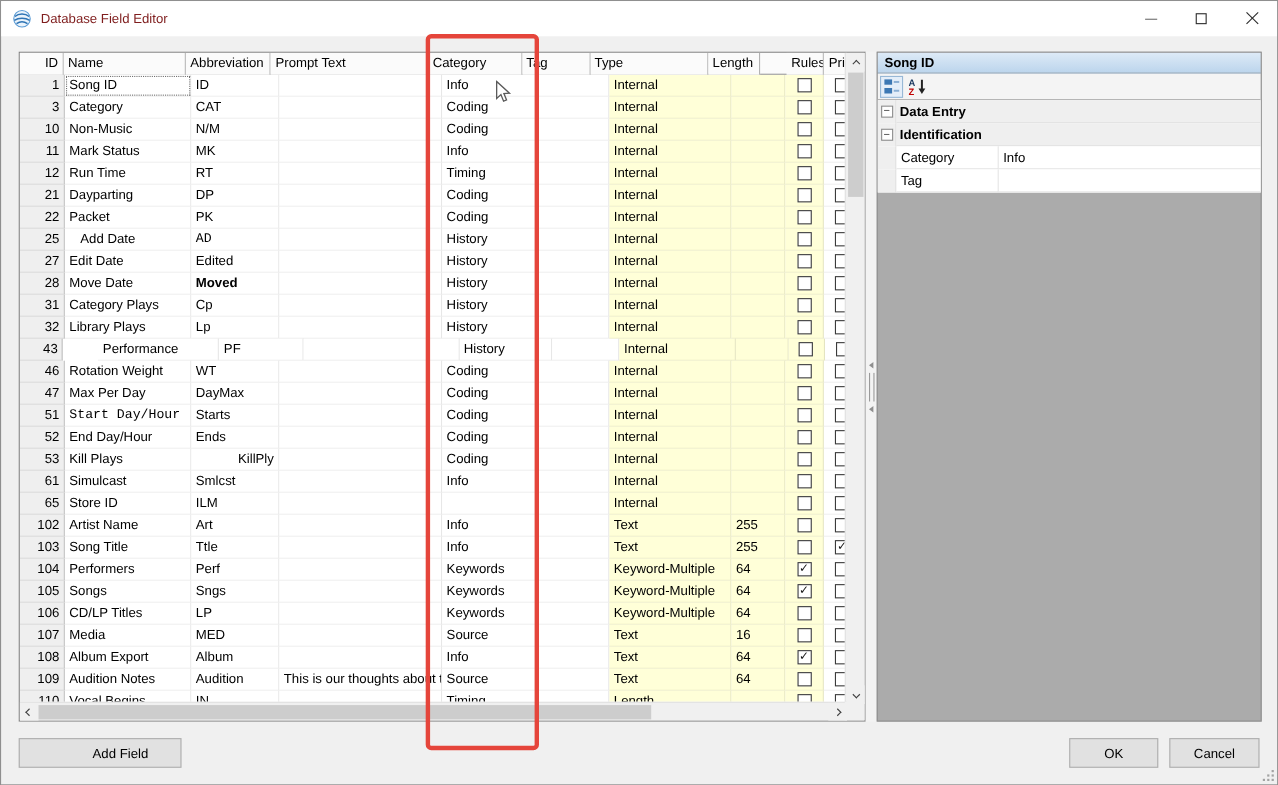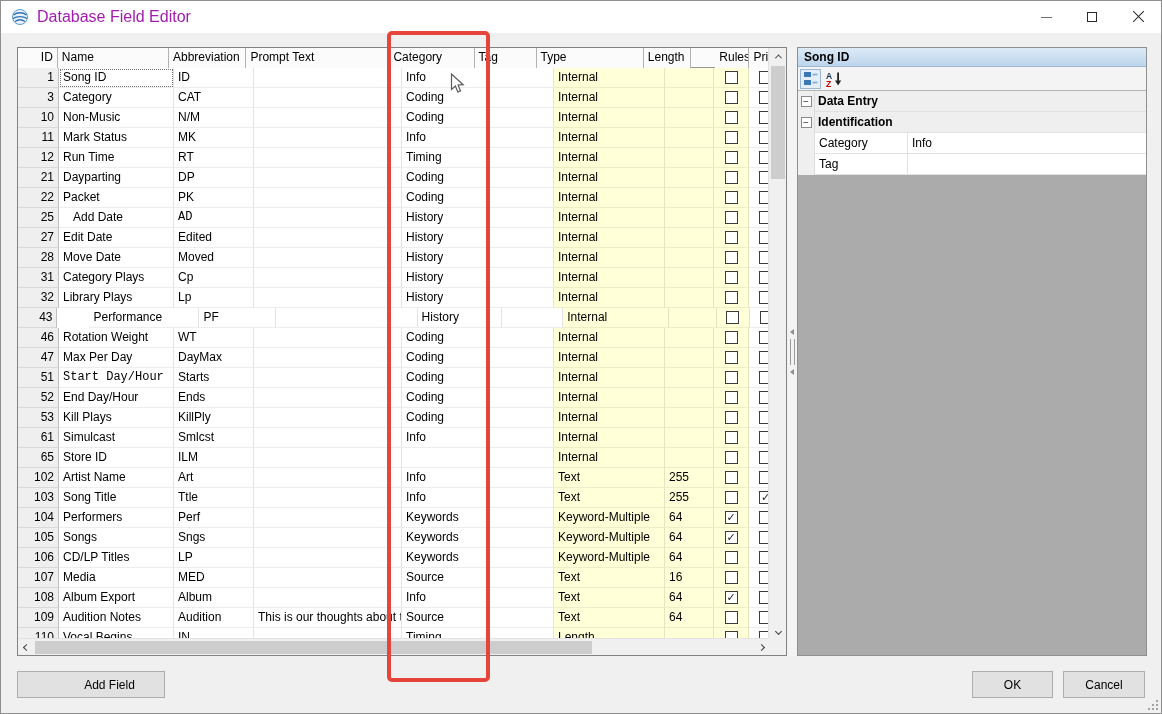--- a/index.html
+++ b/index.html
@@ -2,21 +2,21 @@
 <html><head>
 <meta charset="utf-8">
 <style>
   * { margin:0; padding:0; box-sizing:border-box; }
   html,body { width:1162px; height:714px; font-family:"Liberation Sans", sans-serif; }
   .window { position:relative; width:1162px; height:714px; background:#F0F0F0; border:1px solid #8F8F8F; overflow:hidden; }
 
   
   .titlebar { position:absolute; left:0; top:0; width:100%; height:32px; background:#FFFFFF; display:flex; align-items:center; }
   .app-icon { margin:0 8px 0 10px; width:18px; height:18px; }
-  .title-text { font-size:16px; color:#a21caf; }
+  .title-text { font-size:12px; color:#7f1d1d; }
   .win-controls { position:absolute; right:0; top:0; height:32px; display:flex; }
   .win-btn { width:46px; height:32px; display:flex; align-items:center; justify-content:center; }
   .glyph-min { width:11px; height:1px; background:#6E6E6E; }
   .glyph-max { width:10px; height:10px; border:1px solid #2B2B2B; }
   .glyph-close { position:relative; width:12px; height:12px; }
   .glyph-close:before,.glyph-close:after { content:""; position:absolute; left:-1px; top:5px; width:15px; height:1px; background:#2B2B2B; }
   .glyph-close:before { transform:rotate(45deg);} .glyph-close:after { transform:rotate(-45deg);}
 
   
   .table-wrap { position:absolute; left:16px; top:46px; width:770px; height:609px; background:#FFF; border:1px solid #828282; overflow:hidden; }
@@ -257,21 +257,21 @@
           <div class="tcell c-rules" style="width: 35px;">
             <span class="checkbox"></span>
           </div>
           <div class="tcell c-pri" style="width: 21px;">
             <span class="checkbox pri-box"></span>
           </div>
         </div>
         <div class="trow">
           <div class="tcell c-id" style="width: 41px;">28</div>
           <div class="tcell c-name" style="width: 115px;">Move Date</div>
-          <div class="tcell c-abbr" style="width: 80px;">Moved</div>
+          <div class="tcell c-abbr" style="width: 80px; font-weight: bold;">Moved</div>
           <div class="tcell c-prompt" style="width: 148px;"></div>
           <div class="tcell c-cat" style="width: 88px;">History</div>
           <div class="tcell c-tag" style="width: 64px;"></div>
           <div class="tcell c-type" style="width: 111px;">Internal</div>
           <div class="tcell c-len" style="width: 49px;"></div>
           <div class="tcell c-rules" style="width: 35px;">
             <span class="checkbox"></span>
           </div>
           <div class="tcell c-pri" style="width: 21px;">
             <span class="checkbox pri-box"></span>
@@ -385,21 +385,21 @@
           <div class="tcell c-rules" style="width: 35px;">
             <span class="checkbox"></span>
           </div>
           <div class="tcell c-pri" style="width: 21px;">
             <span class="checkbox pri-box"></span>
           </div>
         </div>
         <div class="trow">
           <div class="tcell c-id" style="width: 41px;">53</div>
           <div class="tcell c-name" style="width: 115px;">Kill Plays</div>
-          <div class="tcell c-abbr" style="width: 80px;">KillPly</div>
+          <div class="tcell c-abbr" style="width: 80px; text-align: right;">KillPly</div>
           <div class="tcell c-prompt" style="width: 148px;"></div>
           <div class="tcell c-cat" style="width: 88px;">Coding</div>
           <div class="tcell c-tag" style="width: 64px;"></div>
           <div class="tcell c-type" style="width: 111px;">Internal</div>
           <div class="tcell c-len" style="width: 49px;"></div>
           <div class="tcell c-rules" style="width: 35px;">
             <span class="checkbox"></span>
           </div>
           <div class="tcell c-pri" style="width: 21px;">
             <span class="checkbox pri-box"></span>

